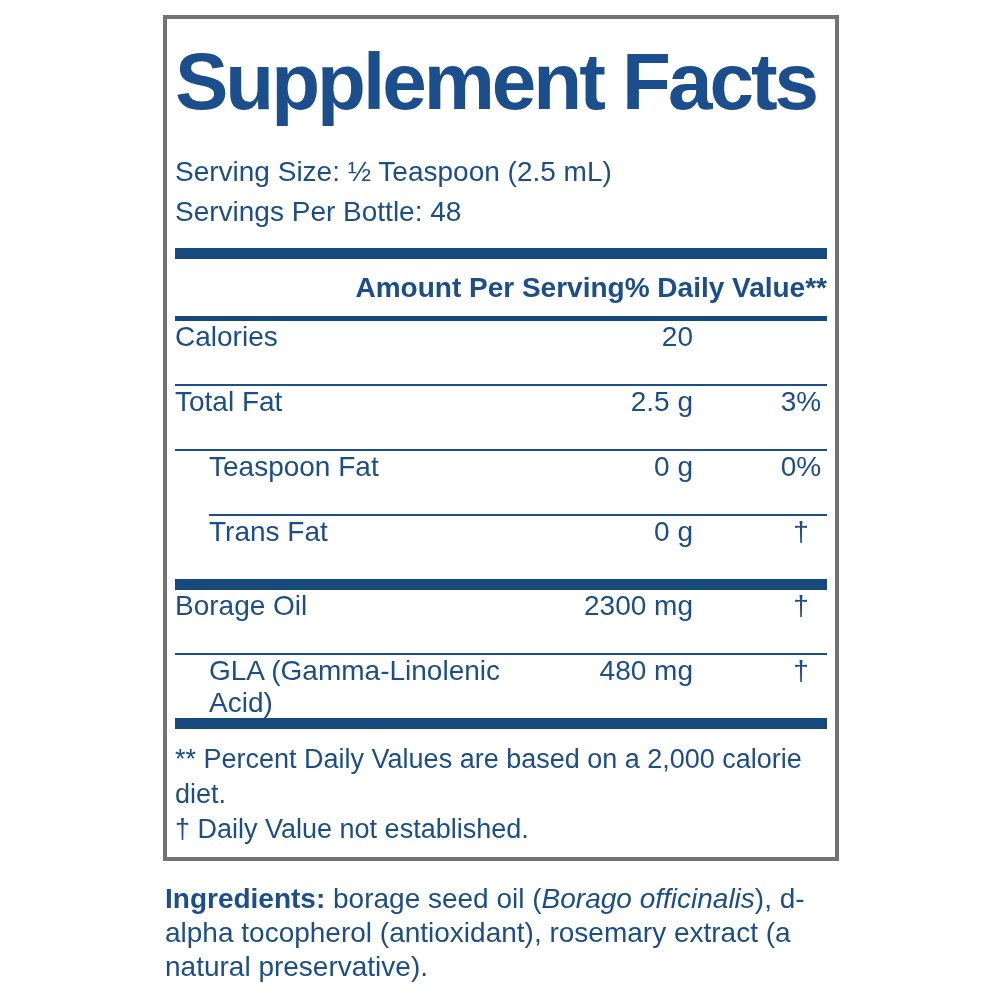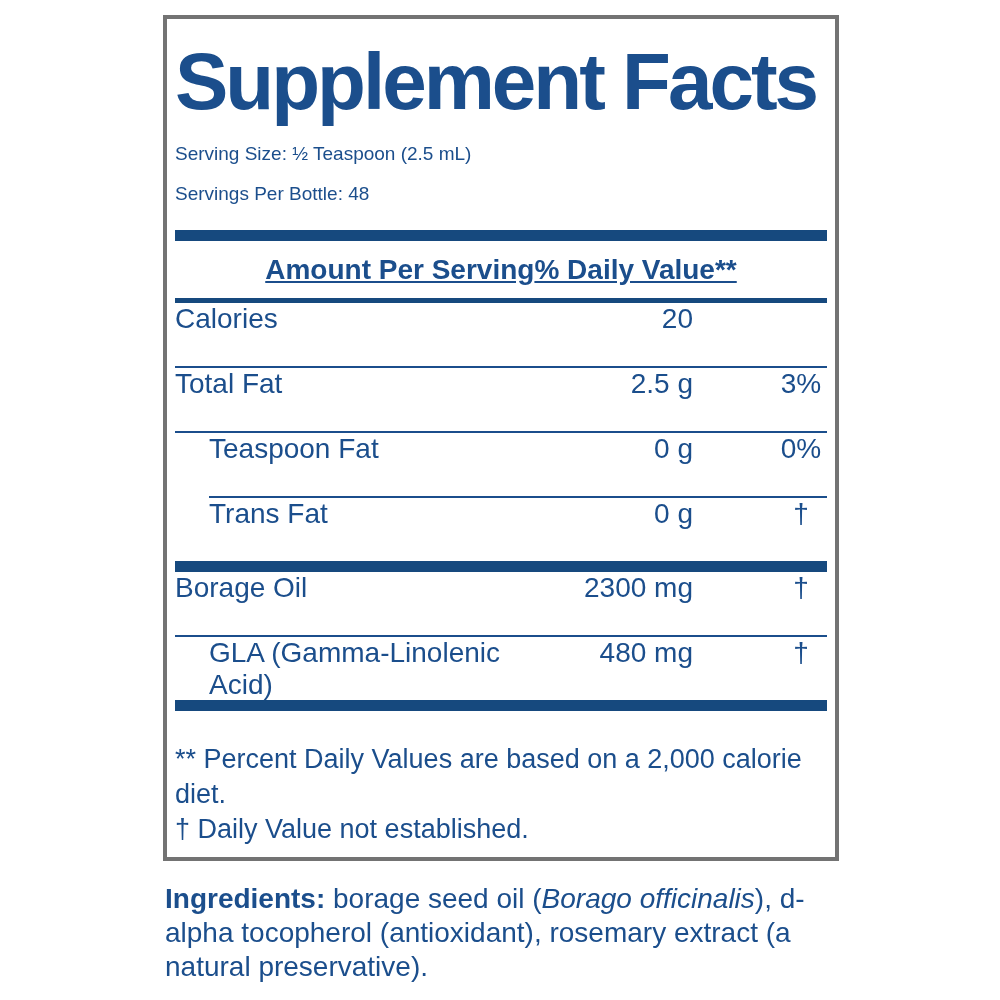--- a/index.html
+++ b/index.html
@@ -34,37 +34,36 @@
   }
   .panel-title {
     font-size: 80px;
     font-weight: bold;
     letter-spacing: -3px;
     line-height: 1;
     margin-top: 23px;
     white-space: nowrap;
   }
   .serving-block {
-    margin-top: 12px;
-    font-size: 19px;
+    margin-top: 30px;
+    font-size: 28px;
     line-height: 40px;
   }
   .bar-thick {
     height: 11px;
     background: #16497E;
   }
   .bar-top { margin-top: 16px; }
   .header-row {
     display: flex;
-    justify-content: center;
+    justify-content: flex-end;
     align-items: center;
     height: 57px;
     font-size: 28px;
     font-weight: bold;
-    text-decoration: underline;
   }
   .rule-medium {
     height: 5px;
     background: #16497E;
   }
   .row {
     display: flex;
     align-items: flex-start;
     height: 63px;
     font-size: 28px;
@@ -79,21 +78,21 @@
   .row .cell-dv {
     width: 52px;
     text-align: center;
   }
   .rule-thin {
     height: 2px;
     background: #1B4E8C;
   }
   .rule-thin.indent { margin-left: 34px; }
   .footnotes {
-    padding-top: 31px;
+    padding-top: 13px;
     font-size: 27px;
     line-height: 35px;
   }
   .ingredients {
     margin-top: 21px;
     margin-left: 6px;
     width: 694px;
     font-size: 28px;
     line-height: 34px;
   }

